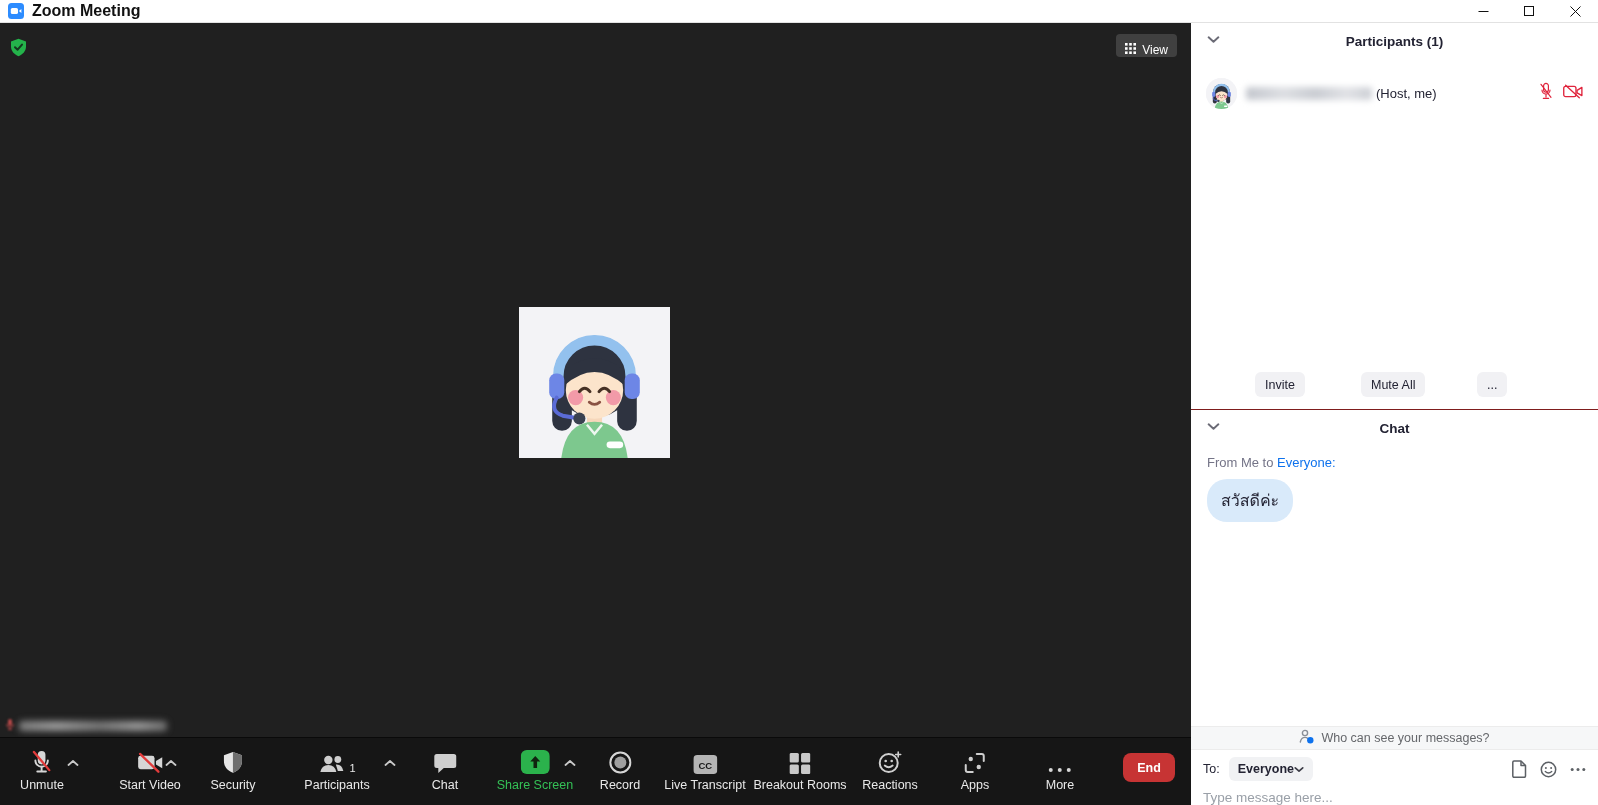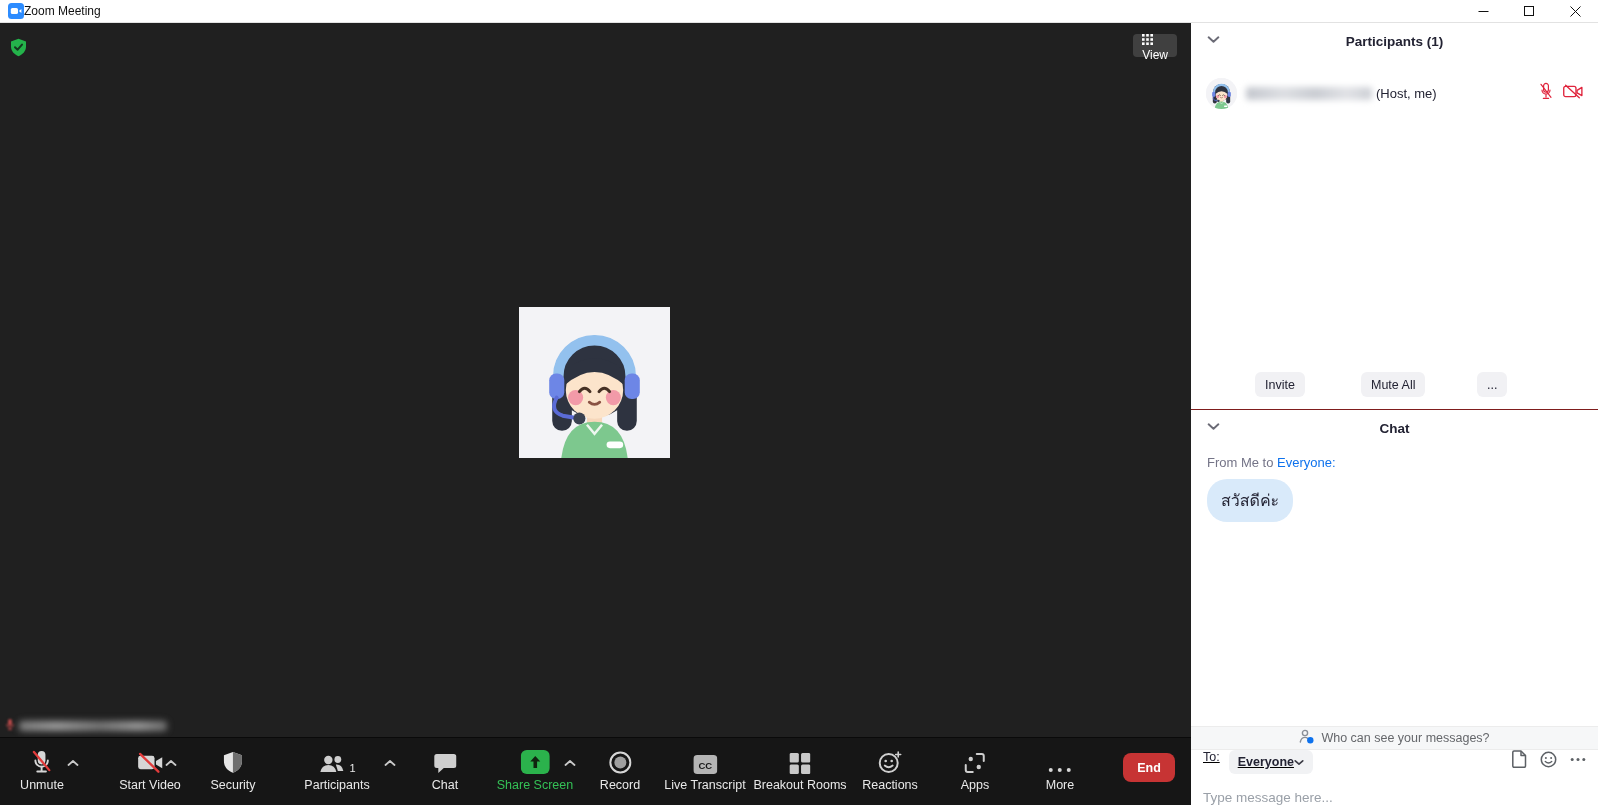--- a/index.html
+++ b/index.html
@@ -4,33 +4,33 @@
 <style>
   * { margin:0; padding:0; box-sizing:border-box; }
   html,body { width:1598px; height:805px; overflow:hidden; background:#000;
     font-family:"Liberation Sans", sans-serif; }
   .window { position:relative; width:1598px; height:805px; background:#fff; }
 
   
   .titlebar { position:absolute; top:0; left:0; width:100%; height:23px; background:#fff;
     display:flex; align-items:center; border-bottom:1px solid #e2e2e2; }
   .titlebar .app-ico { margin-left:8px; display:flex; }
-  .titlebar .t-title { margin-left:0; font-size:12px; color:#111; }
+  .titlebar .t-title { margin-left:8px; font-size:16px; color:#111;font-weight:bold; }
   .win-controls { margin-left:auto; display:flex; height:100%; }
   .win-btn { width:46px; height:100%; display:flex; align-items:center; justify-content:center; }
 
   
   .main { position:absolute; top:23px; left:0; right:0; bottom:0; display:flex; }
   .stage-col { width:1191px; display:flex; flex-direction:column; }
   .video-area { position:relative; flex:1; background:#202020; }
 
   .shield-badge { position:absolute; left:10px; top:15px; }
   .view-btn { position:absolute; right:14px; top:11px; height:23px; padding:0 9px;
     background:#404040; border-radius:4px; color:#fff; font-size:12px;
-    display:flex; align-items:flex-start; cursor:default;flex-direction:column; }
+    display:flex; align-items:flex-end; gap:6px; cursor:default; }
 
   .avatar-tile { position:absolute; left:519px; top:284px; width:151px; height:151px;
     background:#f3f3f6; overflow:hidden; }
 
   .name-tag { position:absolute; left:4px; bottom:4px; height:15px; display:flex;
     align-items:center; gap:3px; filter:blur(1px); }
   .name-tag .blur-bar { width:148px; height:10px; border-radius:3px; filter:blur(3px);
     background:linear-gradient(90deg,#7e7e7e,#9a9a9a 25%,#777 55%,#989898 80%,#6f6f6f); }
 
   
@@ -72,21 +72,21 @@
   .chat-from .to-link { color:#0e72ed; cursor:pointer; }
   .chat-bubble { margin:9px 16px 0; align-self:flex-start; background:#d9eafa;
     border-radius:20px; padding:9px 14px; font-size:16px; color:#232333; }
   .chat-spacer { flex:1; }
 
   .privacy-bar { height:24px; background:#f6f7f8; border-top:1px solid #ececec;
     border-bottom:1px solid #ececec; display:flex; align-items:center; justify-content:center;
     gap:7px; cursor:pointer; }
   .privacy-bar span { font-size:12.5px; color:#65676b; }
 
-  .compose-head { height:38px; display:flex; align-items:flex-start; padding:0 12px 0 12px;text-decoration:underline; }
+  .compose-head { height:38px; display:flex; align-items:center; padding:0 12px 0 12px; }
   .to-label { font-size:12.5px; color:#232333; }
   .to-pill { margin-left:9px; height:24px; background:#f1f2f4; border:none; border-radius:6px;
     display:flex; align-items:center; padding:0 9px; font-size:12.5px;
     font-weight:bold; color:#232333; font-family:inherit; cursor:pointer; }
   .compose-icons { margin-left:auto; display:flex; align-items:center; gap:13px; }
   .compose-icons .cbtn { display:flex; cursor:pointer; background:none; border:none; padding:0; }
 
   .compose-input { border:none; outline:none; margin:2px 12px 0; font-size:13.5px;
     font-family:inherit; color:#232333; }
   .compose-input::placeholder { color:#9aa0a8; }

